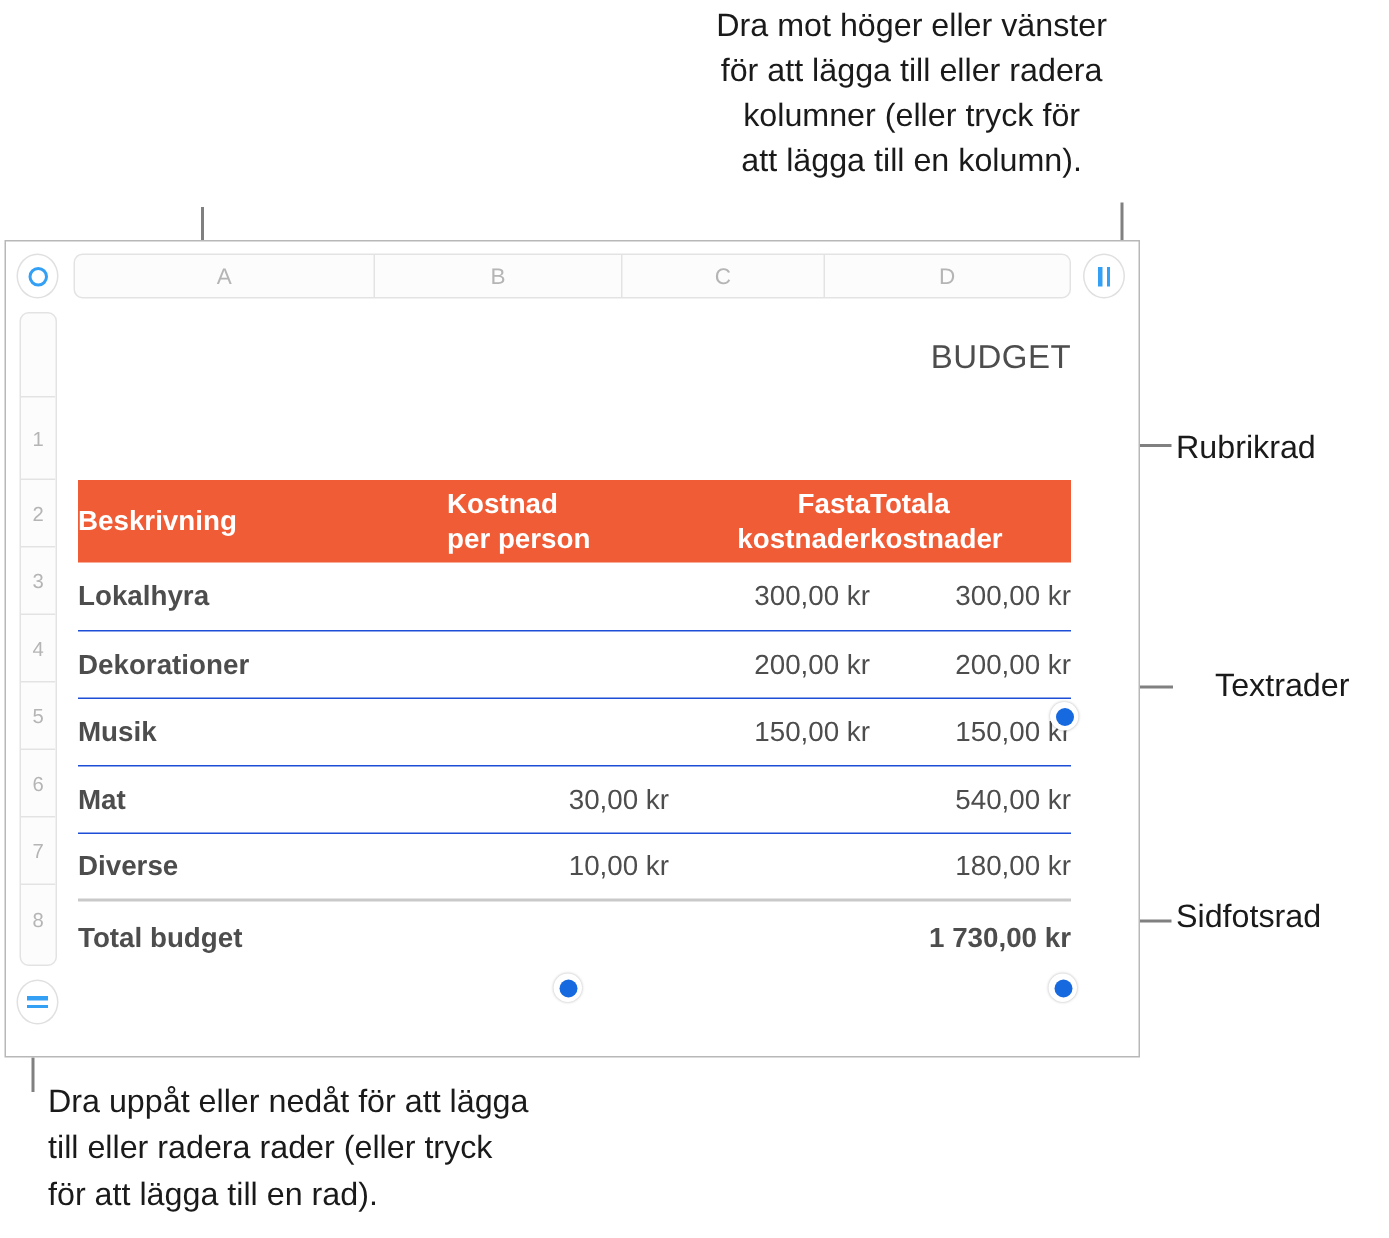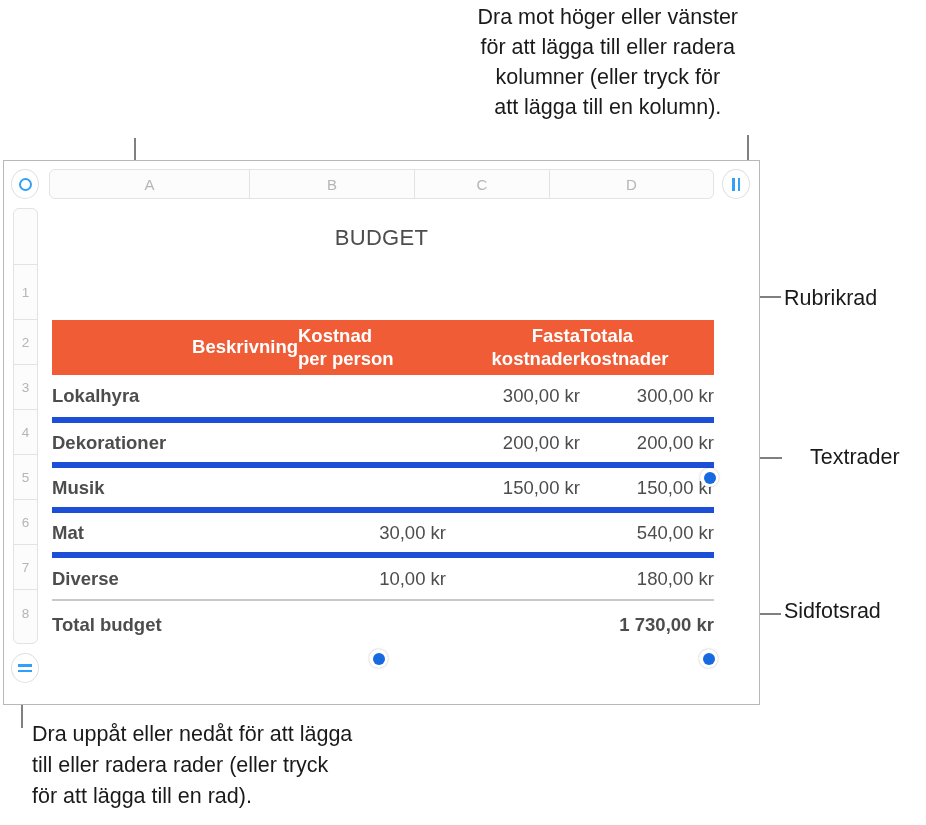--- a/index.html
+++ b/index.html
@@ -115,21 +115,21 @@
   
   #sheet {
     position: absolute;
     left: 45px; top: 47px;
     width: 665px; height: 490px;
   }
   #sheet-title {
     position: absolute;
     left: 0; top: 17px;
     width: 665px;
-    text-align: center;
+    text-align: right;
     font-size: 22px;
     color: #4d4d4d;
     letter-spacing: 0.3px;
   }
 
   table#budget-table {
     position: absolute;
     left: 3px; top: 112px;
     width: 662px;
     border-collapse: collapse;
@@ -144,28 +144,28 @@
   }
   thead#header-row-group tr { background: #ef5c35; }
   thead#header-row-group th {
     color: #ffffff;
     font-weight: bold;
     height: 55px;
     line-height: 23px;
     font-size: 18.5px;
     padding: 0 0 2px 0;
   }
-  th.h-desc   { text-align: right;  padding-left: 14px; width: 246px; }
+  th.h-desc   { text-align: left;  padding-left: 14px; width: 246px; }
   th.h-cost   { text-align: left; width: 148px; padding-right: 8px; }
   th.h-fixed  { text-align: right; width: 134px; padding-right: 8px; }
   th.h-total  { text-align: left;  width: 134px; padding-left: 6px; }
 
   tbody#body-row-group td {
     height: 45px;
-    border-bottom: 6px solid #1d4ed8;
+    border-bottom: 1px solid #1d4ed8;
   }
   tbody#body-row-group tr:last-child td { border-bottom: none; }
   td.c-desc  { text-align: left;  padding-left: 14px; font-weight: bold; }
   td.c-cost  { text-align: right; padding-right: 8px; }
   td.c-fixed { text-align: right; padding-right: 8px; }
   td.c-total { text-align: right; padding-right: 10px; }
 
   tfoot#footer-row-group td {
     height: 48px;
     border-top: 2px solid #c9c9c9;

